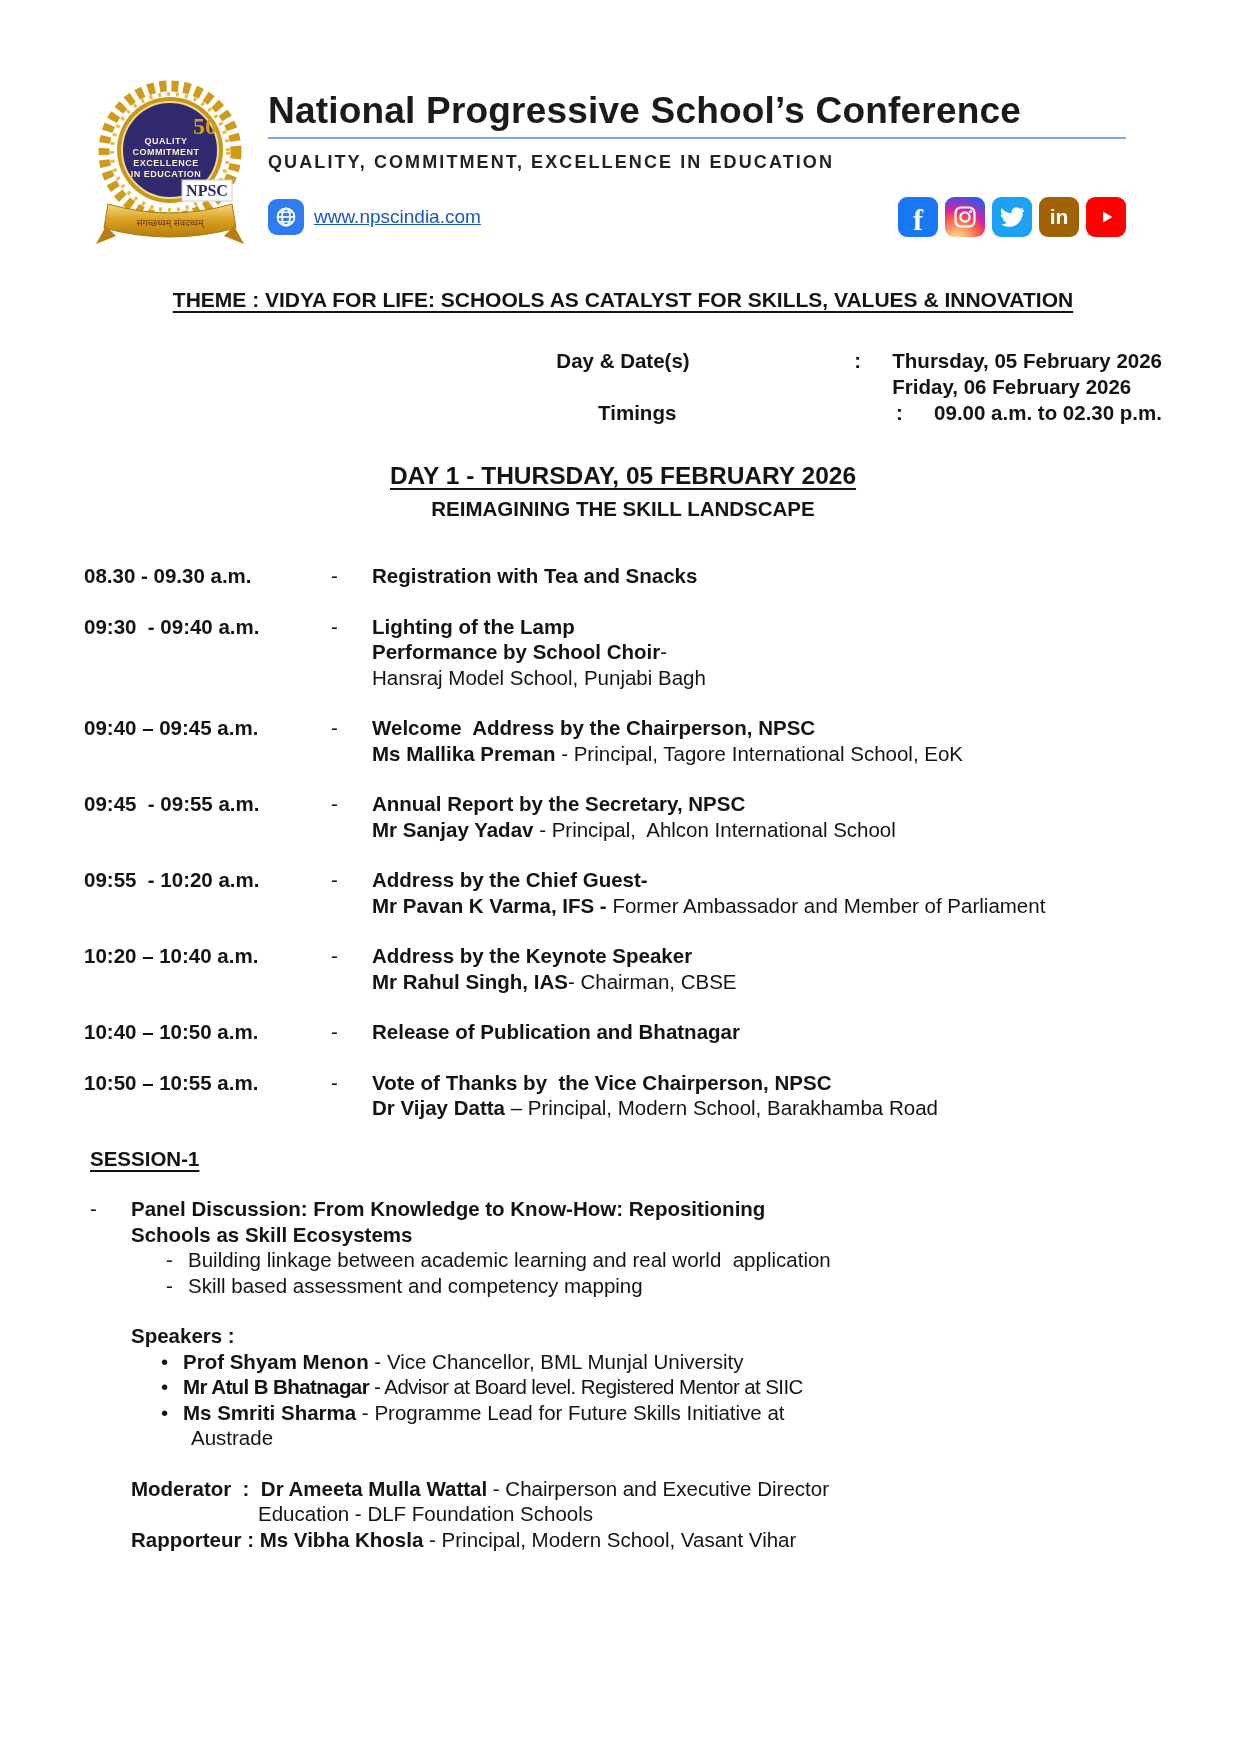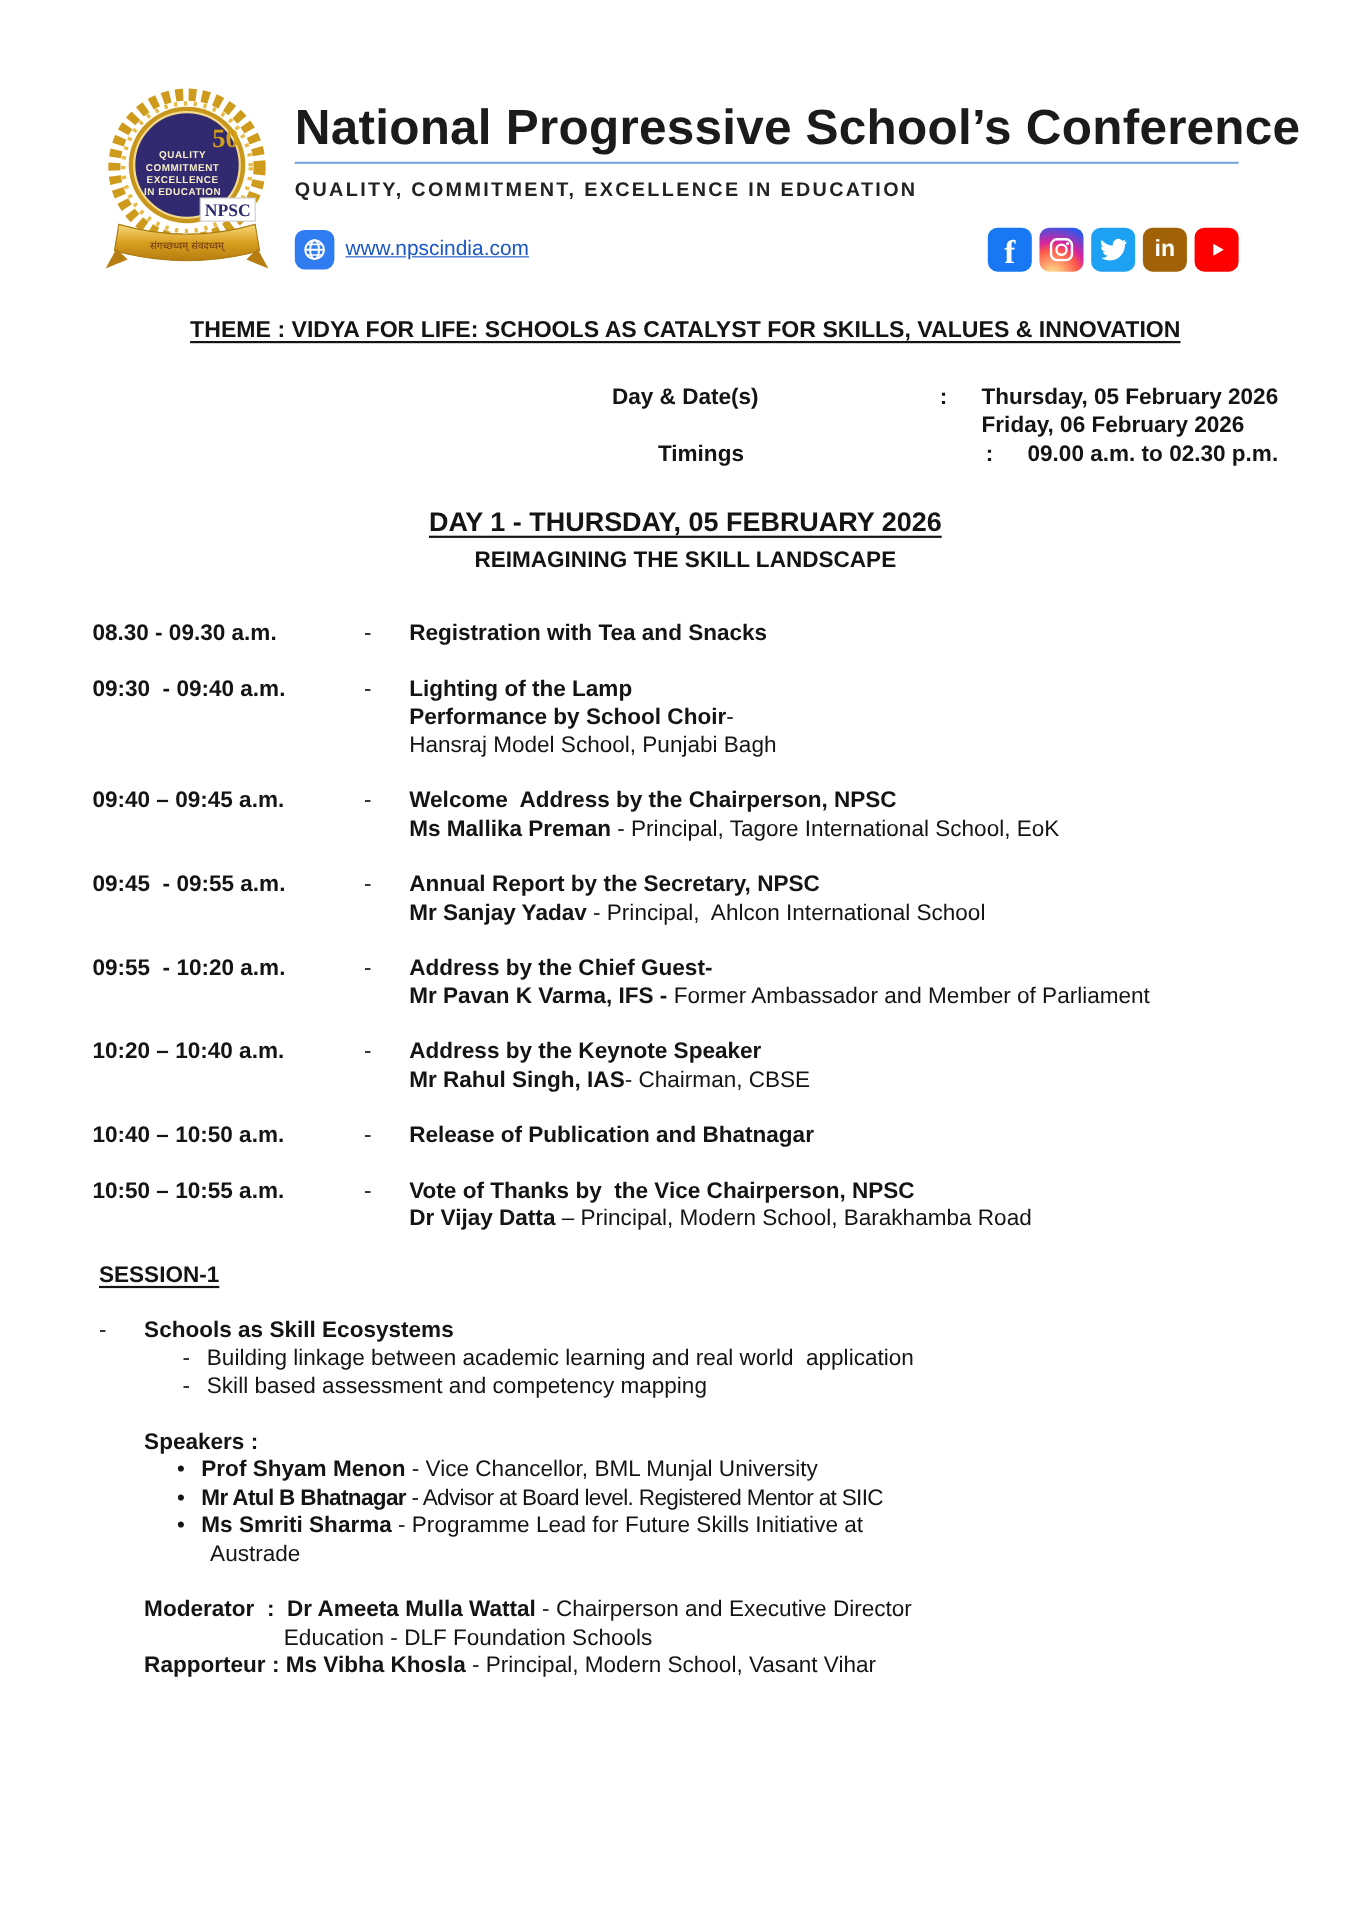--- a/index.html
+++ b/index.html
@@ -7,21 +7,21 @@
     width:1242px;height:1755px;background:#ffffff;position:relative;
     font-family:"Liberation Sans","DejaVu Sans",sans-serif;color:#141414;
     overflow:hidden;
   }
   .page{padding:0 80px 0 84px;position:relative;}
 
   
   .header{display:flex;padding-top:76px;padding-left:10px;}
   .logo-wrap{width:152px;height:172px;flex-shrink:0;}
   .header-text{margin-left:22px;padding-top:14px;flex:1;}
-  .title{font-size:45px;font-weight:700;color:#1b1b1b;white-space:nowrap;letter-spacing:0.2px;}
+  .title{font-size:37px;font-weight:700;color:#1b1b1b;white-space:nowrap;letter-spacing:0.2px;}
   .title-underline{height:2px;background:#79a8dc;margin-top:5px;width:858px;}
   .subtitle{margin-top:13px;font-size:18px;font-weight:600;letter-spacing:2.1px;color:#222;}
   .web-social{display:flex;justify-content:space-between;align-items:center;margin-top:24px;width:858px;}
   .website{display:flex;align-items:center;gap:10px;}
   .globe-box{width:36px;height:36px;border-radius:9px;background:#2f7bf0;display:flex;align-items:center;justify-content:center;}
   .website a{color:#1a56c4;font-size:19px;text-decoration:underline;}
   .social{display:flex;gap:7px;align-items:center;}
   .sicon{width:40px;height:40px;border-radius:9px;display:flex;align-items:center;justify-content:center;}
   .sicon.fb{background:#1877F2;}
   .sicon.ig{background:radial-gradient(circle at 30% 110%,#fdf497 0%,#fd5949 45%,#d6249f 60%,#285AEB 90%);}
@@ -228,20 +228,21 @@
         <div class="dash">-</div>
         <div class="content">
           <div class="line"><span class="b">Vote of Thanks by  the Vice Chairperson, NPSC</span></div>
           <div class="line"><span class="b">Dr Vijay Datta</span><span> – Principal, Modern School, Barakhamba Road</span></div>
         </div>
       </div>
       <div class="session-label">SESSION-1</div>
       <div class="srow">
         <div class="dash">-</div>
         <div class="content">
+          <div class="line"><span class="b">Panel Discussion: From Knowledge to Know-How: Repositioning</span></div>
           <div class="line"><span class="b">Schools as Skill Ecosystems</span></div>
           <div class="line" style="padding-left: 35px;"><span class="pre">-</span><span>Building linkage between academic learning and real world  application</span></div>
           <div class="line" style="padding-left: 35px;"><span class="pre">-</span><span>Skill based assessment and competency mapping</span></div>
           <div class="line gap"></div>
           <div class="line"><span class="b">Speakers :</span></div>
           <div class="line" style="padding-left: 30px;"><span class="pre">•</span><span class="b">Prof Shyam Menon</span><span> - Vice Chancellor, BML Munjal University</span></div>
           <div class="line tight" style="padding-left: 30px;"><span class="pre">•</span><span class="b">Mr Atul B Bhatnagar</span><span> - Advisor at Board level. Registered Mentor at SIIC</span></div>
           <div class="line" style="padding-left: 30px;"><span class="pre">•</span><span class="b">Ms Smriti Sharma</span><span> - Programme Lead for Future Skills Initiative at</span></div>
           <div class="line" style="padding-left: 60px;"><span>Austrade</span></div>
           <div class="line gap"></div>

